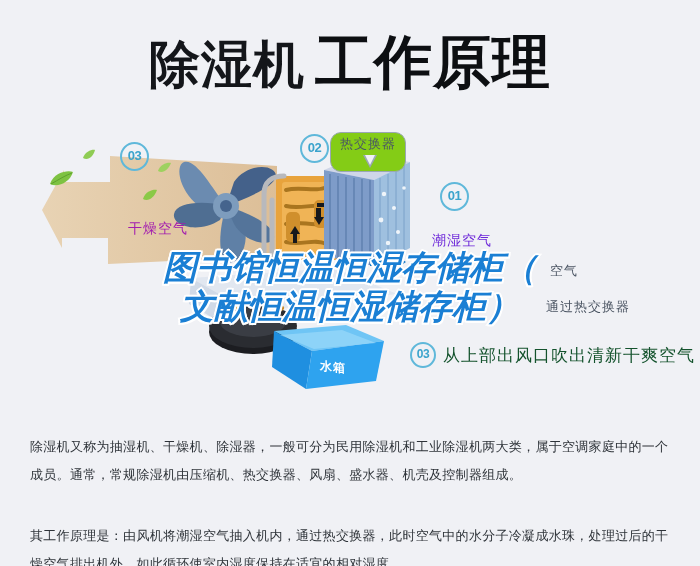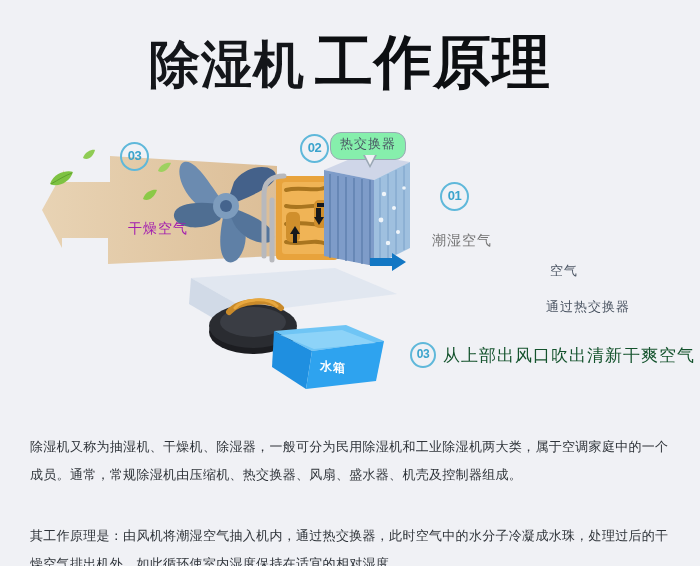--- a/index.html
+++ b/index.html
@@ -160,38 +160,38 @@
     background: transparent;
     letter-spacing: -0.5px;
   }
   #badge-01 { left: 440px; top: 62px; }
   #badge-02 { left: 300px; top: 14px; }
   #badge-03-left { left: 120px; top: 22px; }
 
   .flow-label {
     position: absolute;
     font-size: 14px;
-    color: #737373;
+    color: #6d28d9;
     letter-spacing: 1px;
     white-space: nowrap;
   }
   #label-moist { left: 432px; top: 112px; }
   #label-dry { left: 128px; top: 100px; color: #a21caf; }
 
   
   .callout {
     position: absolute;
     left: 330px;
     top: 12px;
-    padding: 2px 9px 6px 9px;
+    padding: 2px 9px 18px 9px;
     border: 1.6px solid #9aa7b4;
     border-radius: 11px;
     font-size: 13px;
     color: #4a5764;
-    background: #86efac;
+    background: #84cc16;
     letter-spacing: 1px;
     white-space: nowrap;
   }
   .callout-tail {
     position: absolute;
     left: 363px;
     top: 35px;
     width: 0; height: 0;
     border-left: 7px solid transparent;
     border-right: 7px solid transparent;
@@ -459,17 +459,21 @@
     <div class="ghost-text" id="ghost-1">空气</div>
     <div class="ghost-text" id="ghost-2">通过热交换器</div>
 
     <div class="caption-03">
       <span class="badge-inline">03</span>
       <span class="cap-text">从上部出风口吹出清新干爽空气</span>
     </div>
 
   </div>
 
+  <div class="overlay-title">
+    <span class="ol-line">图书馆恒温恒湿存储柜（</span>
+    <span class="ol-line">文献恒温恒湿储存柜）</span>
+  </div>
 
   <p class="body-text" id="para-1">除湿机又称为抽湿机、干燥机、除湿器，一般可分为民用除湿机和工业除湿机两大类，属于空调家庭中的一个成员。通常，常规除湿机由压缩机、热交换器、风扇、盛水器、机壳及控制器组成。</p>
   <p class="body-text" id="para-2">其工作原理是：由风机将潮湿空气抽入机内，通过热交换器，此时空气中的水分子冷凝成水珠，处理过后的干燥空气排出机外，如此循环使室内湿度保持在适宜的相对湿度。</p>
 
 </div>
 
 </body></html>

